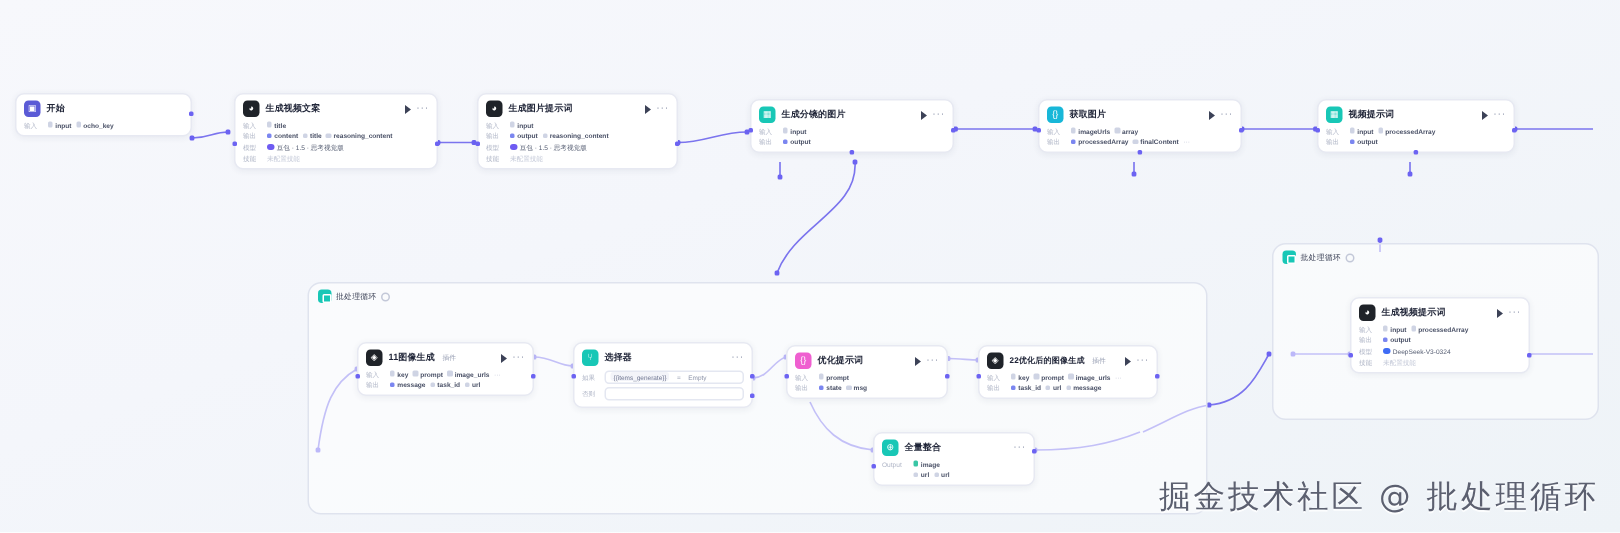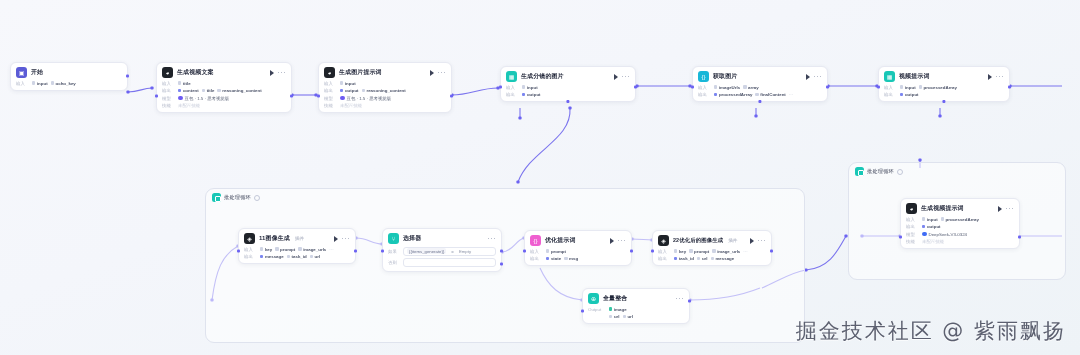--- a/index.html
+++ b/index.html
@@ -613,14 +613,14 @@
         </span>
     </div>
     <div class="row">
       <span class="row-label">技能</span>
       <span class="muted">未配置技能</span>
     </div>
     <span class="port l" style="top:38px;"></span>
     <span class="port r" style="top:38px;"></span>
   </div>
 
-  <div class="watermark">掘金技术社区 @ 紫雨飘扬</div>
+  <div class="watermark">掘金技术社区 @ 批处理循环</div>
 </div>
 
 </body></html>

